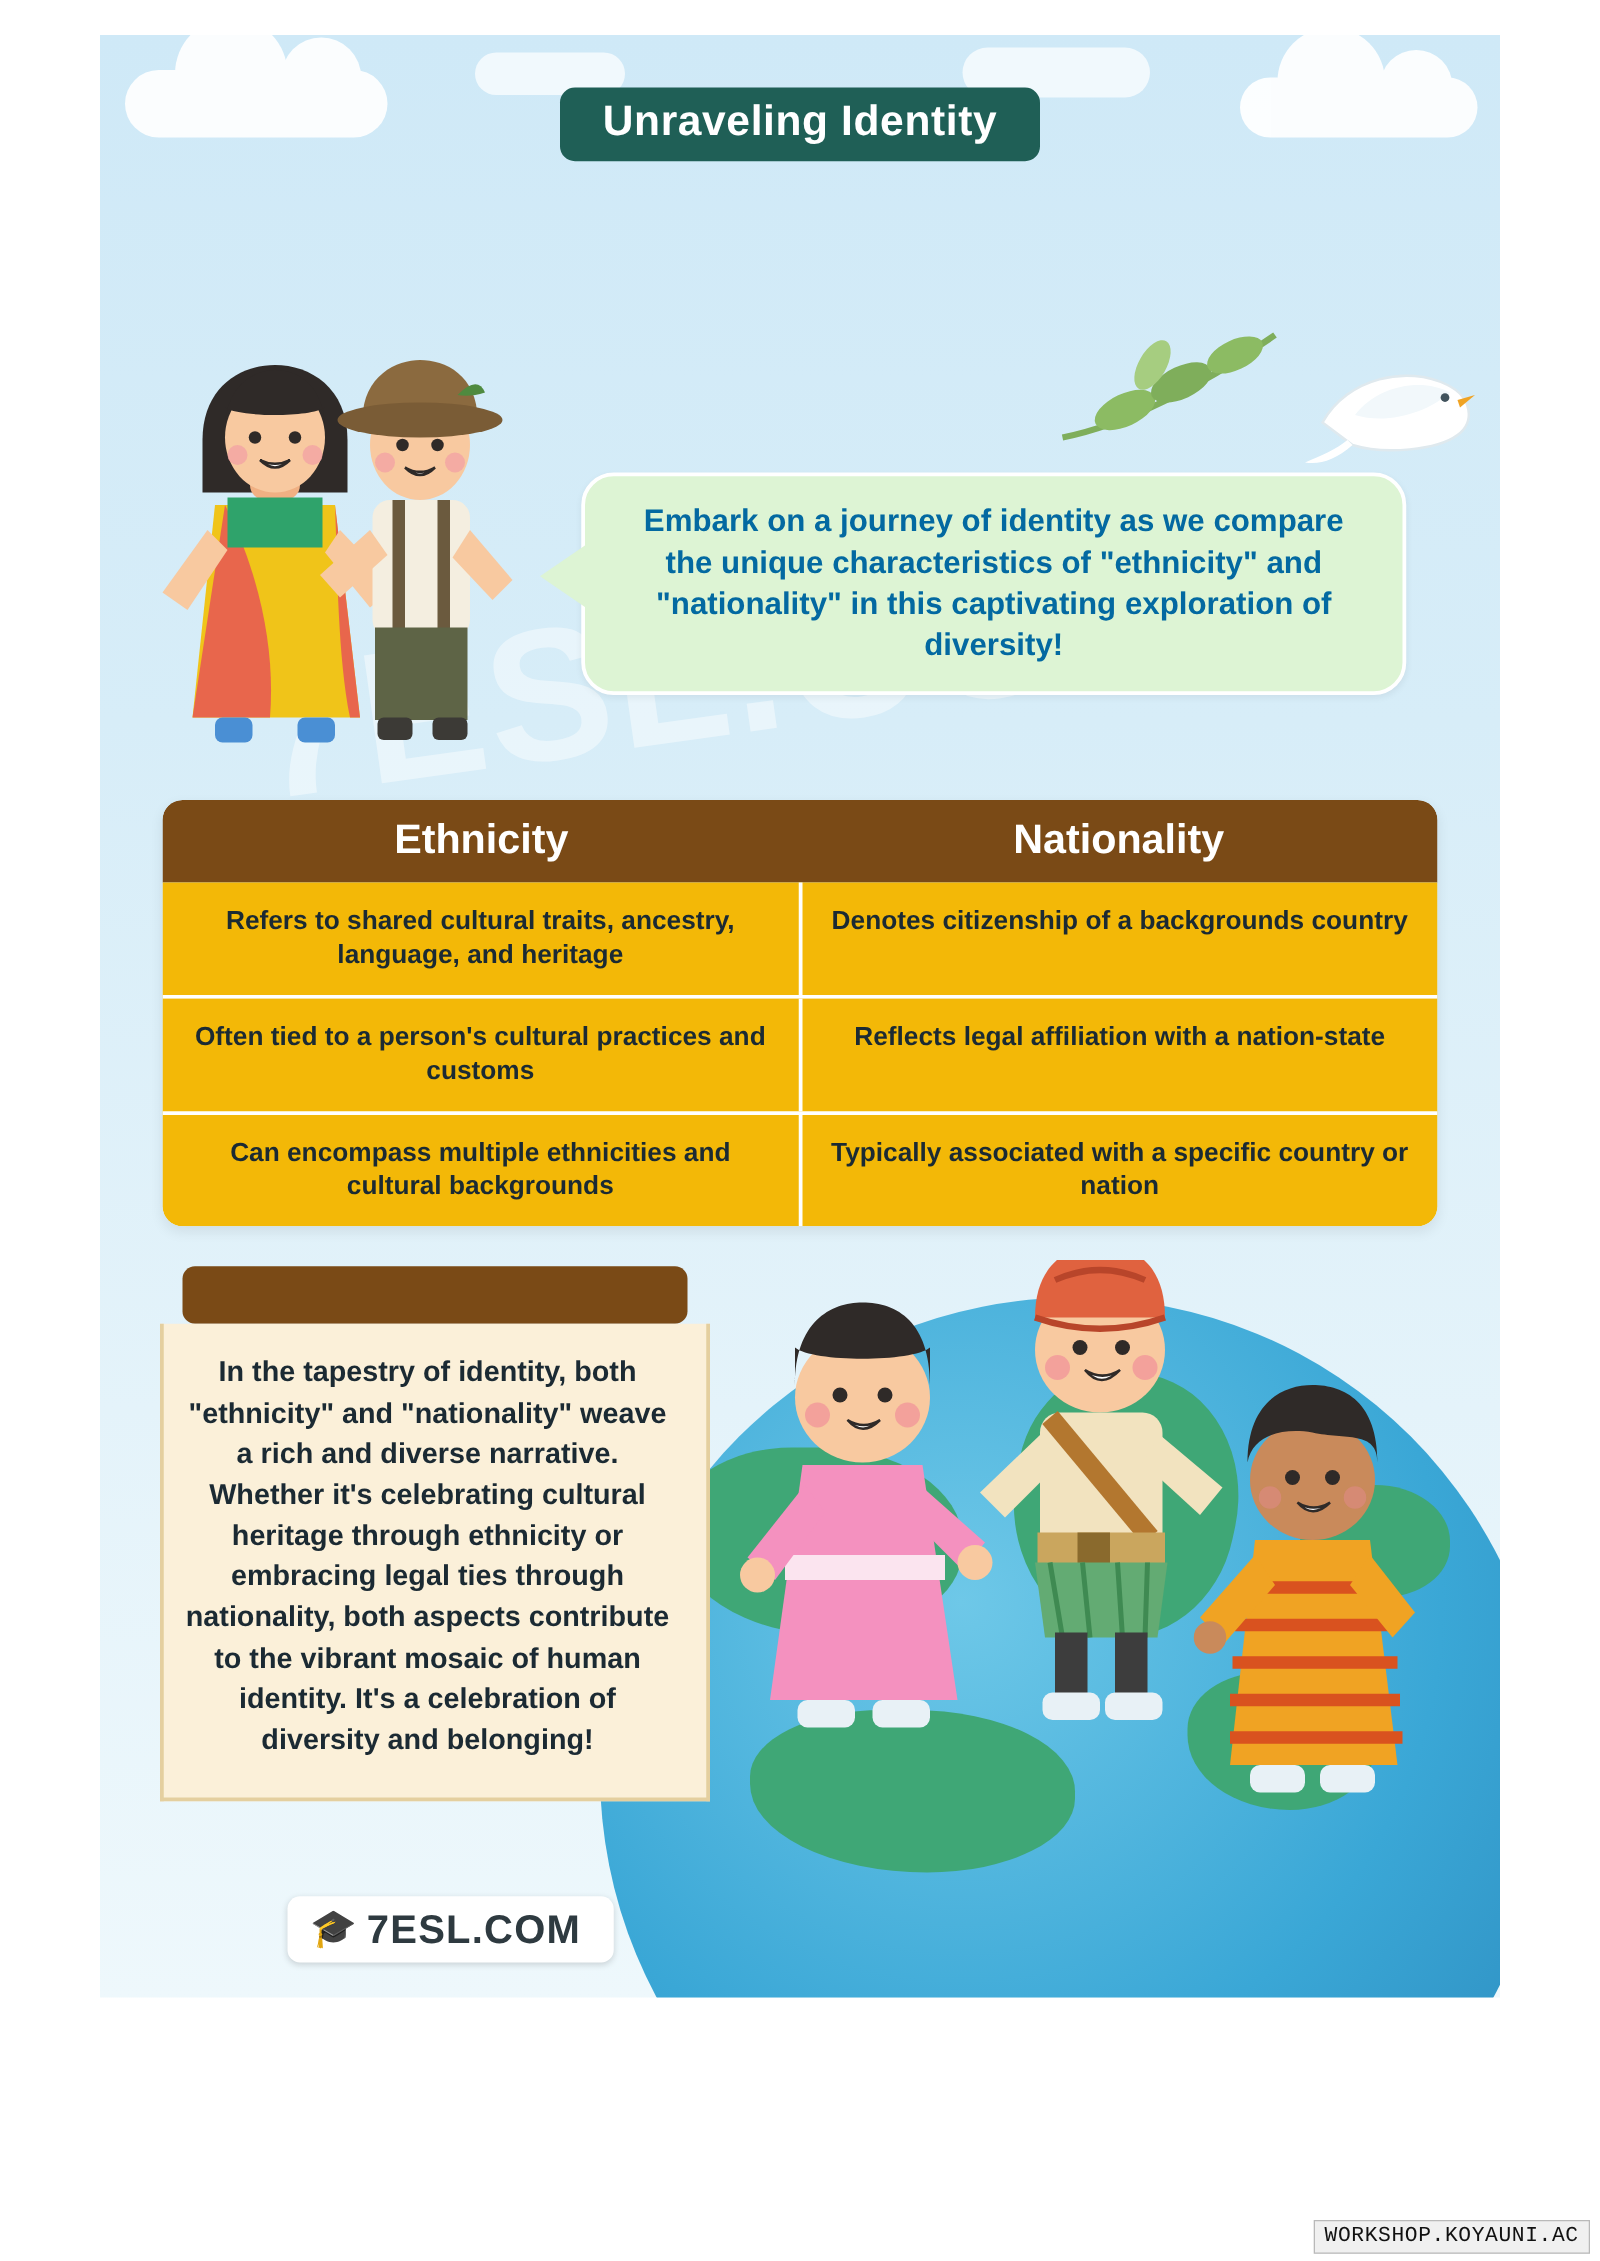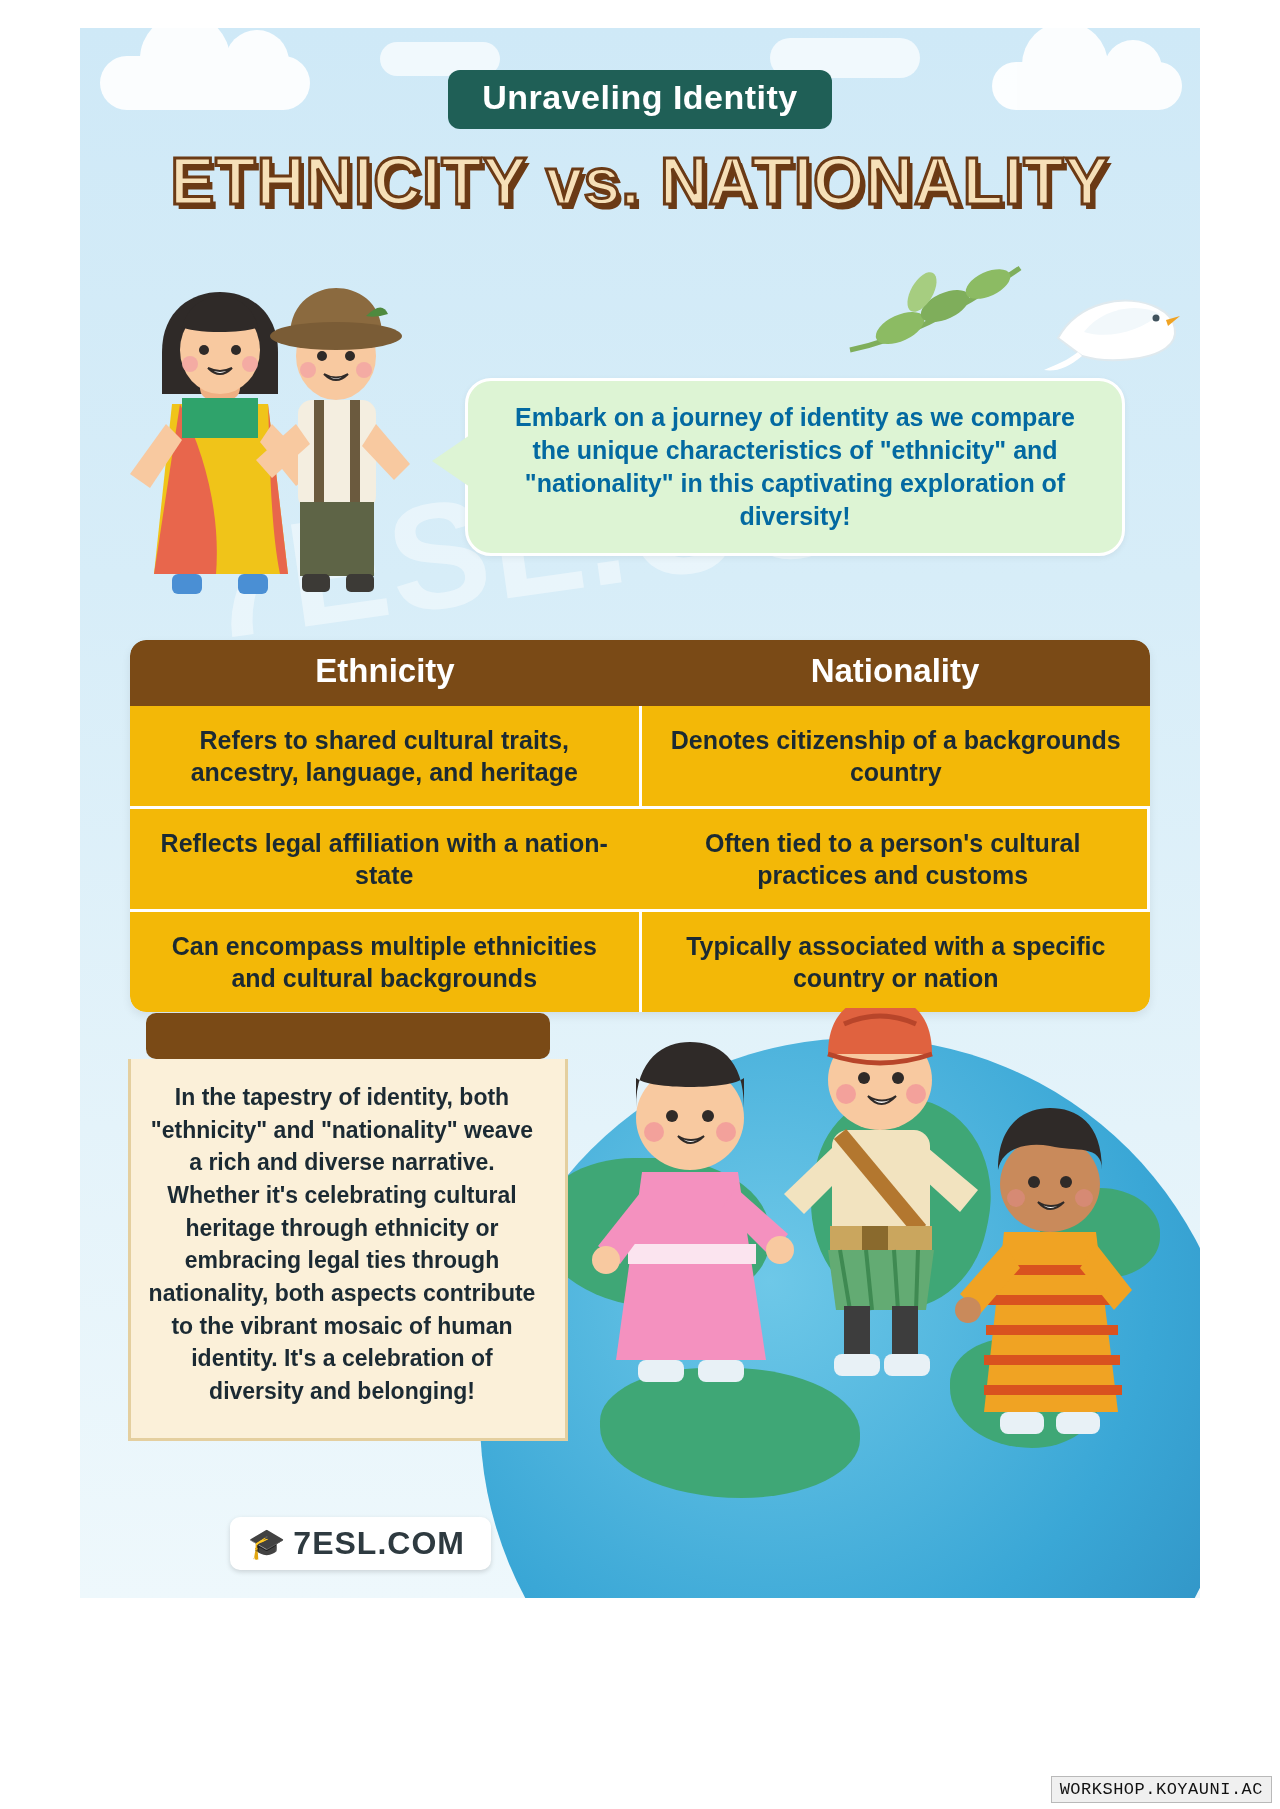--- a/index.html
+++ b/index.html
@@ -157,21 +157,21 @@
   }
   .trow {
     display: flex;
     background: #f3b807;
     border-bottom: 3px solid #ffffff;
   }
   .trow:last-child { border-bottom: none; border-radius: 0 0 16px 16px;}
   .tcell {
     flex: 1;
     text-align: center;
-    font-size: 25px;
+    font-size: 21px;
     font-weight: bold;
     color: #1b2a33;
     padding: 18px 22px;
     line-height: 1.28;
     box-sizing: border-box;
   }
   .tcell.left { border-right: 3px solid #ffffff; }
 
   
   .scroll {
@@ -293,25 +293,20 @@
 
   <div class="cloud c1"></div>
   <div class="cloud c2"></div>
   <div class="cloud c3"></div>
   <div class="cloud c4"></div>
 
   <div class="watermark">7ESL.COM</div>
 
   <div class="kicker-wrap">
     <span class="kicker">Unraveling Identity</span>
-  </div>
-  <div class="main-title">
-    <span>ETHNICITY</span>
-    <span class="vs">vs.</span>
-    <span>NATIONALITY</span>
   </div>
 
   <svg class="leafspray" width="190" height="120" viewBox="0 0 190 120">
     <path d="M10,100 C60,90 120,60 180,18" stroke="#7fae5b" stroke-width="5" fill="none"></path>
     <ellipse cx="60" cy="78" rx="26" ry="13" fill="#8cbb63" transform="rotate(-25 60 78)"></ellipse>
     <ellipse cx="105" cy="56" rx="26" ry="13" fill="#7fae5b" transform="rotate(-25 105 56)"></ellipse>
     <ellipse cx="148" cy="34" rx="24" ry="12" fill="#8cbb63" transform="rotate(-25 148 34)"></ellipse>
     <ellipse cx="82" cy="42" rx="22" ry="11" fill="#a6cd80" transform="rotate(-60 82 42)"></ellipse>
   </svg>
 
@@ -373,22 +368,22 @@
   <div class="table">
     <div class="thead">
       <div>Ethnicity</div>
       <div>Nationality</div>
     </div>
     <div class="trow">
       <div class="tcell left">Refers to shared cultural traits, ancestry, language, and heritage</div>
       <div class="tcell">Denotes citizenship of a backgrounds country</div>
     </div>
     <div class="trow">
+      <div class="tcell left">Often tied to a person's cultural practices and customs</div>
       <div class="tcell">Reflects legal affiliation with a nation-state</div>
-      <div class="tcell left">Often tied to a person's cultural practices and customs</div>
     </div>
     <div class="trow">
       <div class="tcell left">Can encompass multiple ethnicities and cultural backgrounds</div>
       <div class="tcell">Typically associated with a specific country or nation</div>
     </div>
   </div>
 
   <div class="globe">
     <div class="land l1"></div>
     <div class="land l2"></div>

